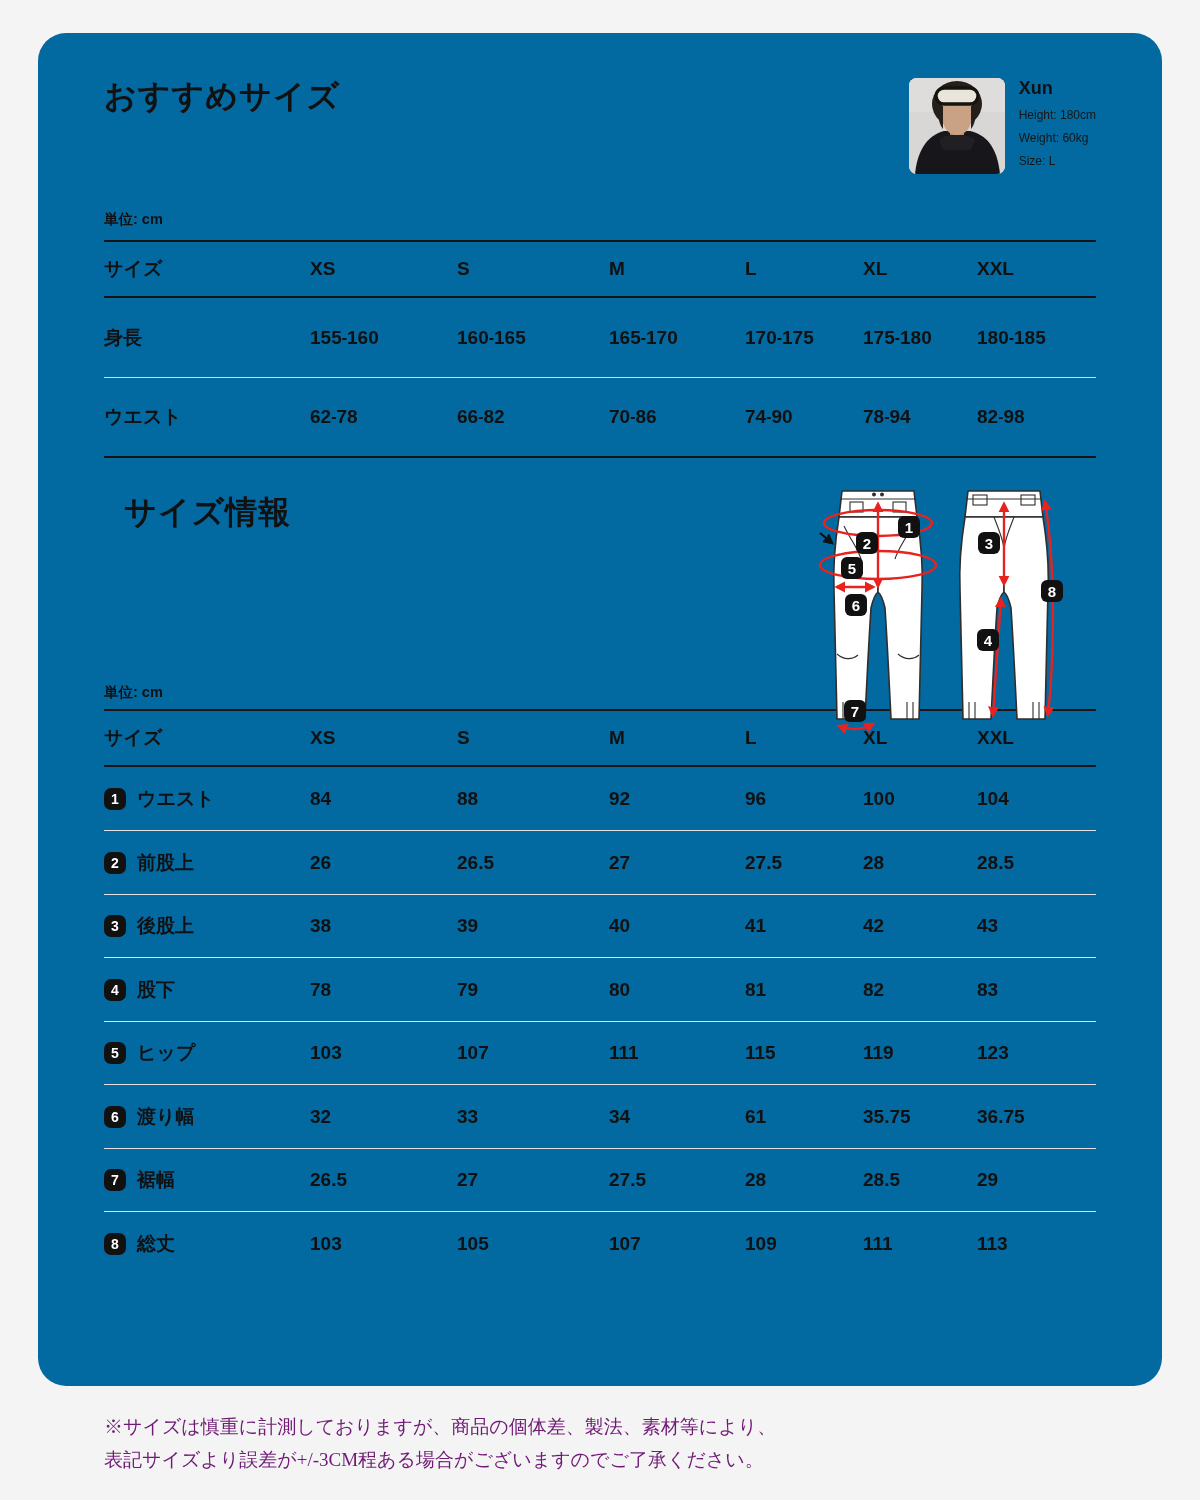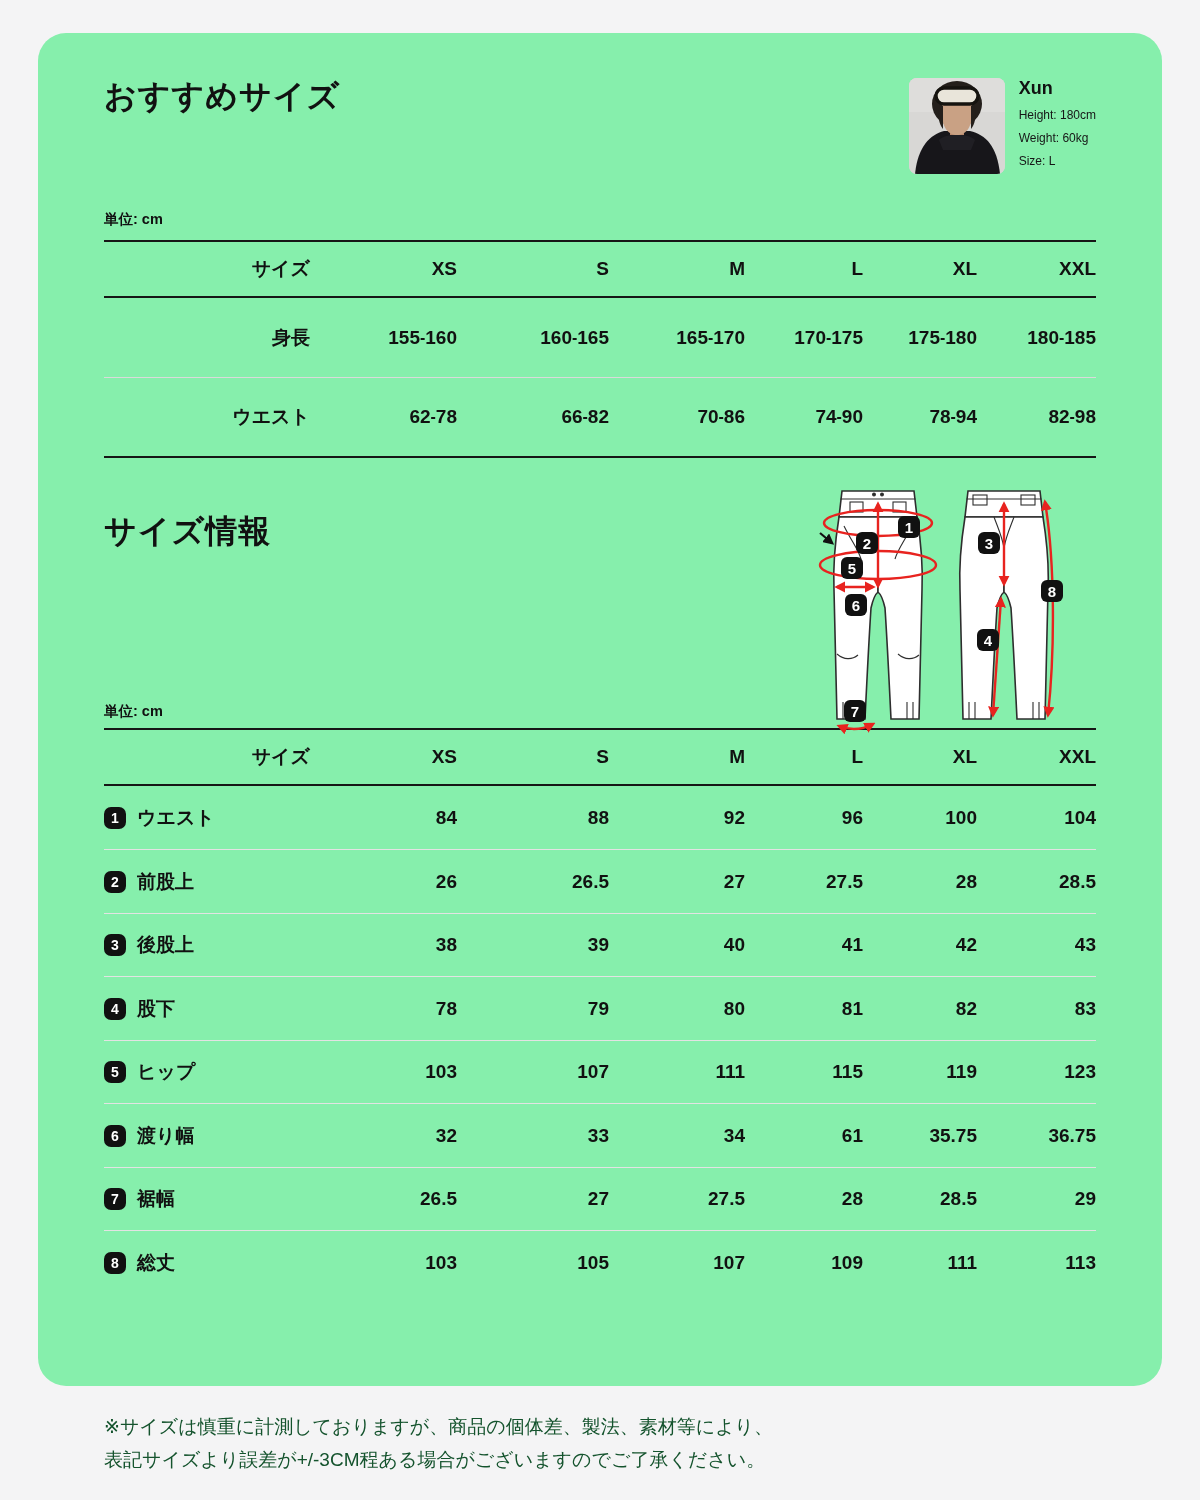--- a/index.html
+++ b/index.html
@@ -7,36 +7,36 @@
   body {
     background:#f4f4f5;
     font-family:"Liberation Sans","DejaVu Sans",sans-serif;
     color:#111;
     position:relative;
     overflow:hidden;
   }
   .card {
     position:absolute; left:38px; top:33px;
     width:1124px; height:1353px;
-    background:#86efac; border-radius:28px;
+    background:#0369a1; border-radius:28px;
     padding:45px 66px 0 66px;
   }
   
   .header-row { display:flex; justify-content:space-between; align-items:flex-start; }
   h1.sec-title { font-size:32px; font-weight:800; letter-spacing:1px; line-height:1.15; }
   .model { display:flex; gap:14px; }
   .model-photo { width:96px; height:96px; border-radius:8px; overflow:hidden; flex:none; background:#d7d6d4; }
   .model-name { font-size:18px; font-weight:800; margin-bottom:5px; }
   .model-line { font-size:12px; line-height:23px; color:#161616; }
   
   .unit { font-size:14.5px; font-weight:700; }
   .unit-1 { margin-top:36px; }
   .unit-2 { margin-top:152px; }
   
-  .tbl { border-top:2px solid #161616;text-align:right; }
+  .tbl { border-top:2px solid #161616; }
   .tbl1 { margin-top:11px; }
   .tbl2 { margin-top:7px; }
   .grid-row {
     display:grid;
     grid-template-columns:206px 147px 152px 136px 118px 114px 1fr;
     align-items:center;
   }
   .head-row { height:56px; border-bottom:2px solid #161616; }
   .cell { font-size:19px; font-weight:700; }
   .t1-row { height:80px; }
@@ -47,24 +47,24 @@
   .range { display:inline-flex; flex-direction:row; align-items:center; line-height:1.32; }
   .rdash { font-size:16px; line-height:0.85; }
   .label-cell.flex { display:flex; align-items:center; gap:11px; }
   .badge {
     width:22px; height:22px; border-radius:7px; background:#111; color:#fff;
     display:inline-flex; align-items:center; justify-content:center;
     font-size:14px; font-weight:700; flex:none;
   }
   
   .size-info { position:relative; }
-  .size-info h1.sec-title { padding-top:55px; }
+  .size-info h1.sec-title { padding-top:36px;margin-left:20px; }
   .diagram { position:absolute; top:28px; right:-4px; width:292px; height:248px; }
   
-  .footer { position:absolute; left:104px; top:1410px; font-size:19px; line-height:33px; color:#14532d; font-weight:500; }
+  .footer { position:absolute; left:104px; top:1410px; font-size:19px; line-height:33px; color:#701a75; font-weight:500;font-family:Liberation Serif, serif; }
 </style>
 </head>
 <body>
 
 <div class="card">
 
   <div class="header-row">
     <h1 class="sec-title">おすすめサイズ</h1>
     <div class="model">
       <div class="model-photo">

